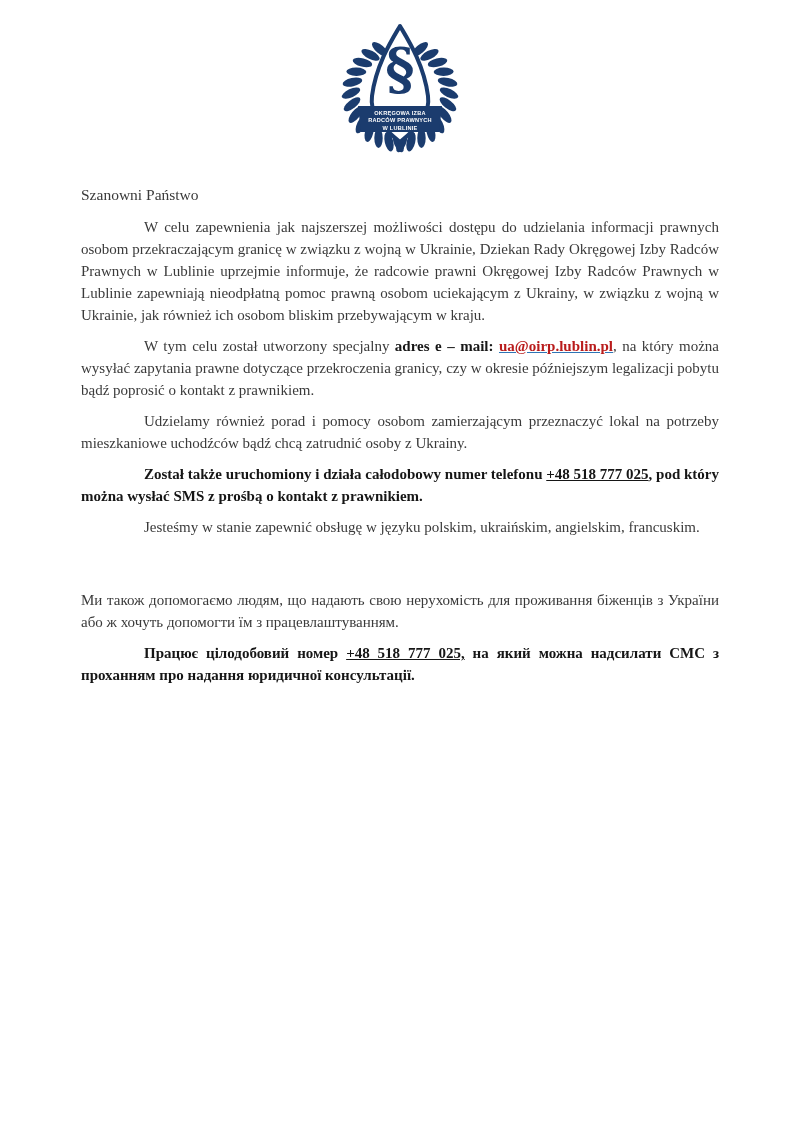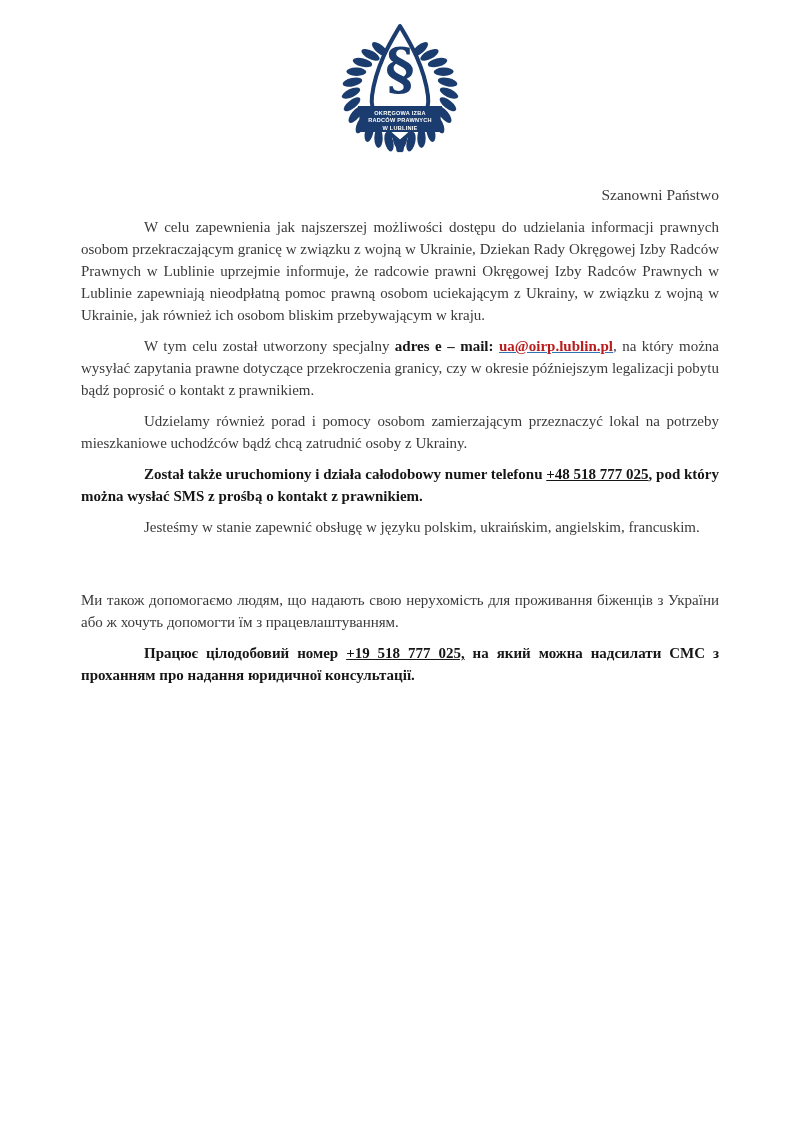--- a/index.html
+++ b/index.html
@@ -22,21 +22,21 @@
     overflow: hidden;
   }
   .logo {
     width: 126px;
     margin: 0 auto 6px auto;
   }
   .crest { display: block; }
   .salutation {
     font-size: 15.5px;
     font-weight: normal;
-    text-align: right;
+    text-align: left;
     color: #3a3a3a;
     margin: 22px 0 10px 0;
     line-height: 22px;
   }
   p.para {
     margin: 0 0 9px 0;
     text-align: justify;
     text-indent: 63px;
   }
   p.para.noindent { text-indent: 0; }
@@ -133,17 +133,17 @@
     <p class="para">Jesteśmy w stanie zapewnić obsługę w języku polskim, ukraińskim, angielskim, francuskim.</p>
   </section>
 
   <div class="section-gap"></div>
 
   <section>
 
 
     <p class="para noindent">Ми також допомогаємо людям, що надають свою нерухомість для проживання біженців з України або ж хочуть допомогти їм з працевлаштуванням.</p>
 
-    <p class="para bold"><span>Працює цілодобовий номер </span><span class="phone">+19 518 777 025,</span><span> на який можна надсилати СМС з проханням про надання юридичної консультації.</span></p>
+    <p class="para bold"><span>Працює цілодобовий номер </span><span class="phone">+48 518 777 025,</span><span> на який можна надсилати СМС з проханням про надання юридичної консультації.</span></p>
 
   </section>
 
 </div>
 
 </body></html>

